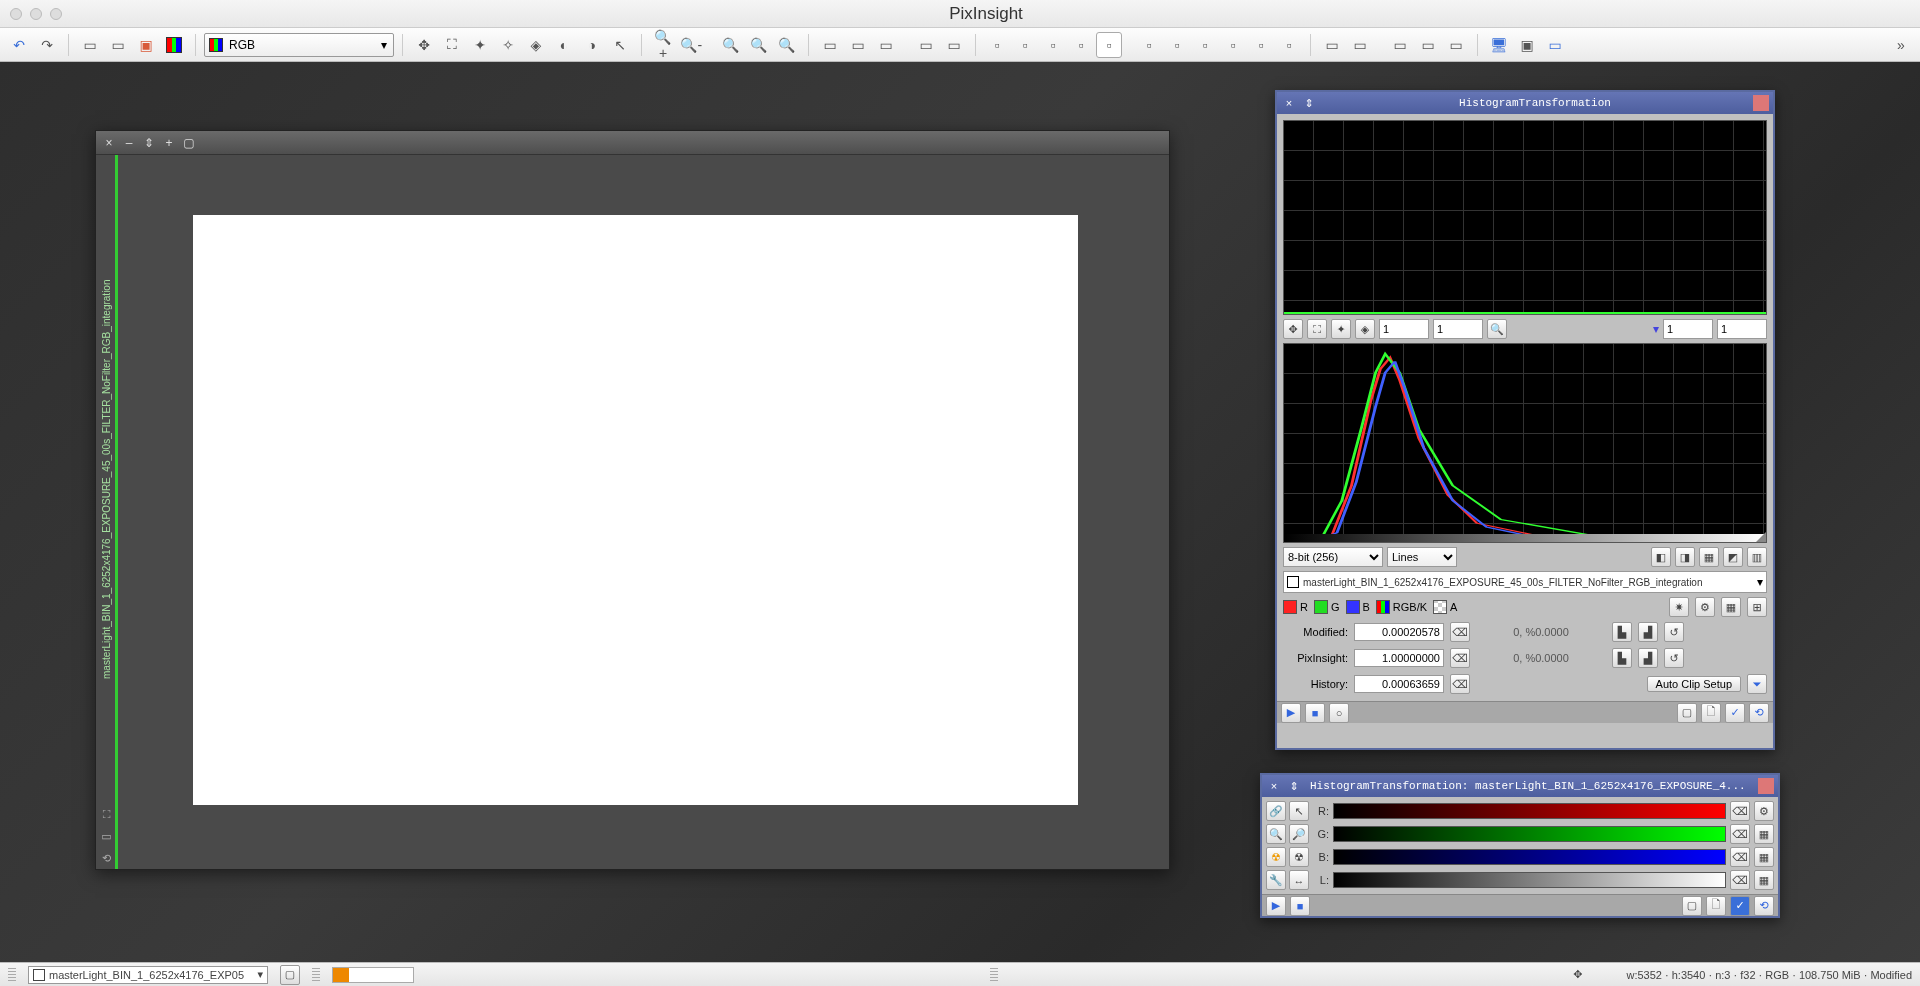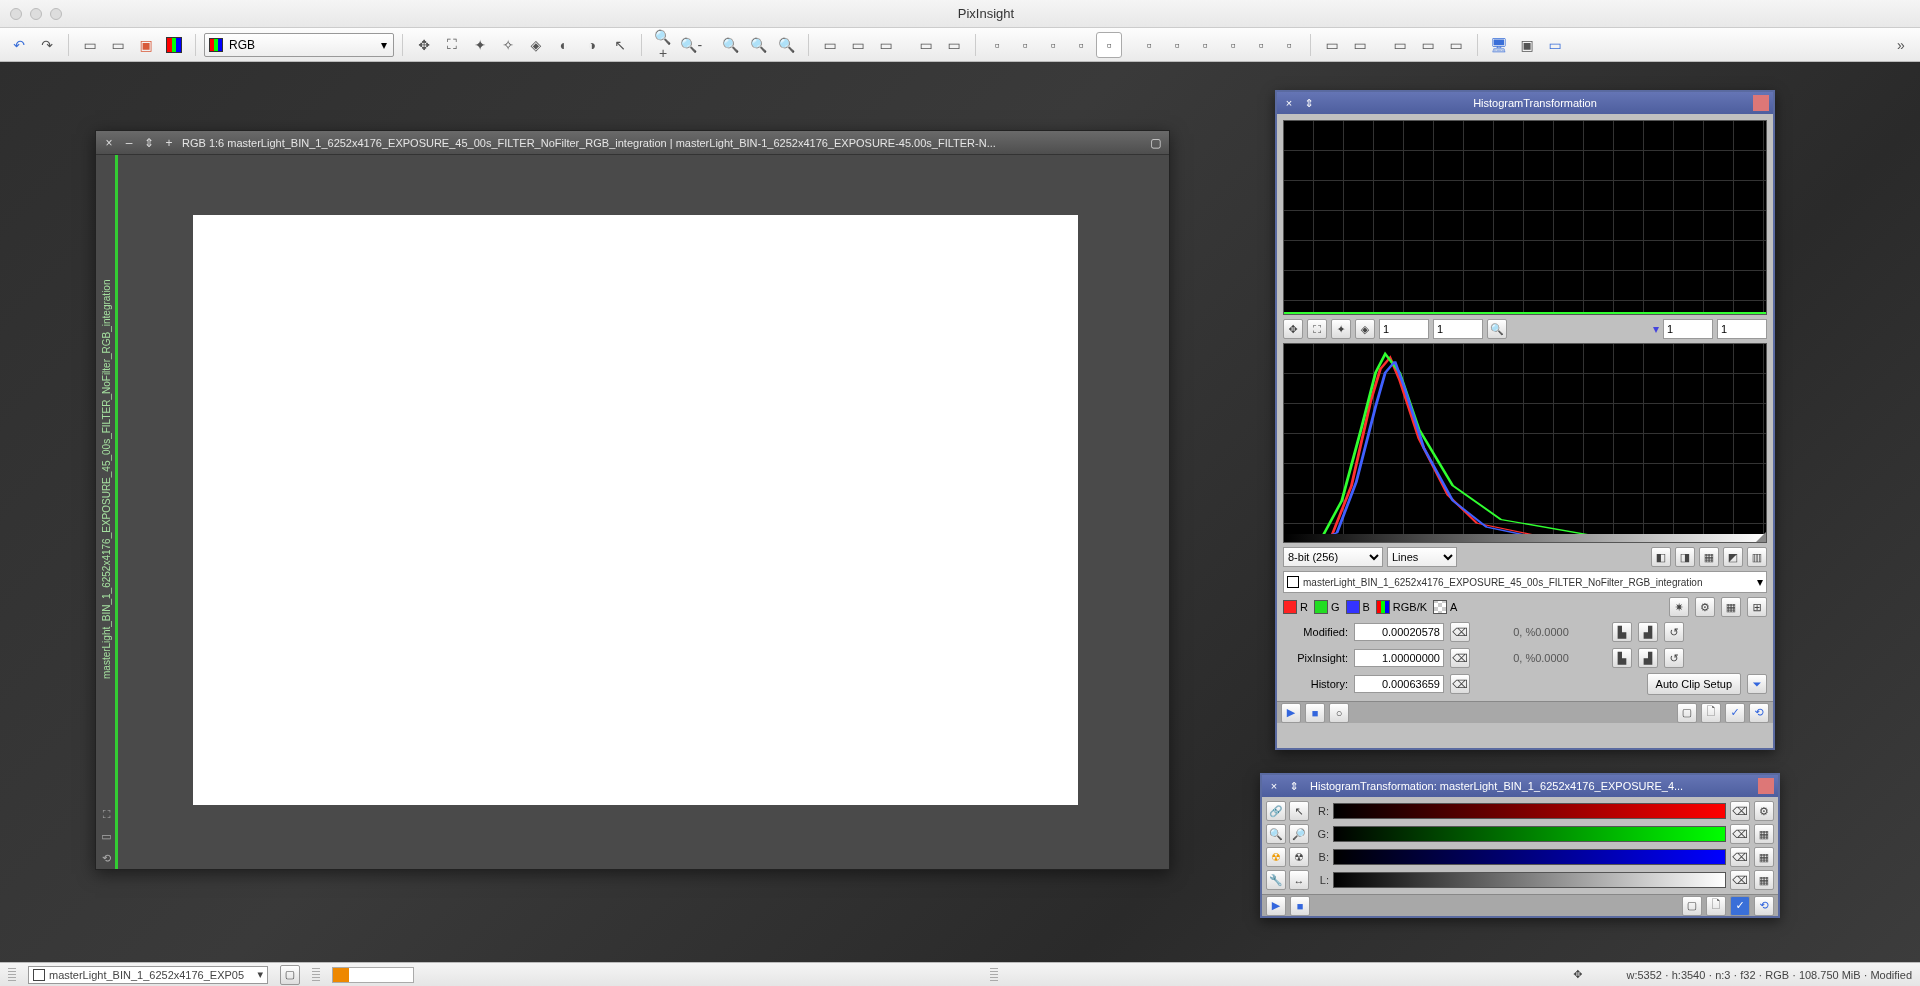--- a/index.html
+++ b/index.html
@@ -2,21 +2,21 @@
 <html><head>
 <meta charset="utf-8">
 <style>
 * { box-sizing: border-box; margin: 0; padding: 0; font-family: -apple-system, Helvetica, Arial, sans-serif; }
 body { width: 1920px; height: 986px; background: #e8e8e8; overflow: hidden; position: relative; font-size: 12px; }
 
 
 .titlebar { height: 28px; background: linear-gradient(#f5f5f5,#e8e8e8); display: flex; align-items: center; padding: 0 10px; border-bottom: 1px solid #ccc; }
 .traffic-lights { display: flex; gap: 8px; }
 .traffic-lights span { width: 12px; height: 12px; border-radius: 50%; background:#ddd; border:1px solid #bbb; }
-.titlebar .title { flex:1; text-align:center; font-size:13px; color:#333; }
+.titlebar .title { flex:1; text-align:center; font-size:17px; color:#333; }
 
 
 .toolbar { height: 34px; background: linear-gradient(#fdfdfd,#eaeaea); border-bottom:1px solid #bbb; display:flex; align-items:center; padding: 0 6px; gap:2px; }
 .tbtn { width:26px; height:26px; border:1px solid transparent; border-radius:3px; display:flex; align-items:center; justify-content:center; color:#555; font-size:14px; background:transparent; }
 .tsep { width:1px; height:22px; background:#ccc; margin:0 6px; }
 .color-select { display:flex; align-items:center; gap:6px; border:1px solid #999; background:linear-gradient(#fff,#eee); height:24px; padding:0 6px 0 4px; width:190px; border-radius:2px; }
 .rgb-swatch { width:14px; height:14px; background: linear-gradient(to right, red 33%, lime 33%, lime 66%, blue 66%); border:1px solid #333; }
 
 
 .workspace { position:absolute; top:62px; left:0; right:0; bottom:24px; background: linear-gradient(135deg,#2e2e2e,#3a3a3a 40%,#2a2a2a 70%,#3c3c3c); }
@@ -34,21 +34,21 @@
 .imgwin-left { width:22px; background:#4a4a4a; border-right:1px solid #333; display:flex; flex-direction:column; align-items:center; }
 .imgwin-left .vlabel { writing-mode: vertical-rl; transform: rotate(180deg); color:#a5e0a0; font-size:10px; padding:8px 0; flex:1; text-align:center;}
 .imgwin-left .lbtn { width:16px; height:16px; margin:3px 0; color:#aaa; font-size:11px; display:flex; align-items:center; justify-content:center;}
 .imgwin-canvas { flex:1; background:#4a4a4a; position:relative; }
 .white-image { position:absolute; left:75px; top:60px; width:885px; height:590px; background:#fff; }
 
 
 .panel { position:absolute; background:#c0c0c0; border:2px solid #5a6aa0; box-shadow:0 4px 12px rgba(0,0,0,.5); }
 .hist { left:1275px; top:90px; width:500px; height:660px; }
 .panel-title { height:22px; background: linear-gradient(#6575b5,#4d5e9e); color:#fff; font-size:11px; display:flex; align-items:center; padding:0 4px; gap:4px; }
-.panel-title .flex { flex:1; text-align:center; }
+.panel-title .flex { flex:1; text-align:center;font-family:Liberation Mono, monospace; }
 .panel-title .pbtn { width:16px; height:16px; display:flex; align-items:center; justify-content:center; font-size:11px; }
 .hist-body { padding:6px; display:flex; flex-direction:column; gap:4px; }
 .hist-graph { height:195px; background:#000; border:1px solid #555; position:relative; }
 .hist-graph.out::before, .hist-curve::before { content:""; position:absolute; inset:0; background-image: repeating-linear-gradient(to right, transparent, transparent 29px, #333 29px, #333 30px), repeating-linear-gradient(to bottom, transparent, transparent 29px, #333 29px, #333 30px); }
 .hist-controls { display:flex; gap:4px; align-items:center; }
 .hist-controls .sp { width:50px; height:20px; border:1px solid #999; background:#fff; font-size:11px; padding:0 3px; }
 .small-btn { width:20px; height:20px; border:1px solid #999; background:linear-gradient(#fff,#ddd); display:flex; align-items:center; justify-content:center; font-size:11px; color:#444; border-radius:2px;}
 .hist-curve { height:200px; background:#000; border:1px solid #555; position:relative; overflow:hidden;}
 .hist-curve svg { position:absolute; inset:0; width:100%; height:100%; }
 .hist-select-row { display:flex; gap:4px; align-items:center; }
@@ -186,21 +186,20 @@
 </div>
 
 <div class="workspace"></div>
 
 <div class="imgwin">
   <div class="imgwin-title">
     <span class="wbtn">×</span>
     <span class="wbtn">–</span>
     <span class="wbtn">⇕</span>
     <span class="wbtn">+</span>
-    <span style="flex:1; overflow:hidden; text-overflow:ellipsis; white-space:nowrap">RGB 1:6 masterLight_BIN_1_6252x4176_EXPOSURE_45_00s_FILTER_NoFilter_RGB_integration | masterLight_BIN-1_6252x4176_EXPOSURE-45.00s_FILTER-N...</span>
     <span class="wbtn">▢</span>
   </div>
   <div class="imgwin-body">
     <div class="imgwin-left">
       <div style="width:3px;height:100%;background:#3c3;position:absolute;left:19px;top:0"></div>
       <div class="vlabel">masterLight_BIN_1_6252x4176_EXPOSURE_45_00s_FILTER_NoFilter_RGB_integration</div>
       <div class="lbtn">⛶</div>
       <div class="lbtn">▭</div>
       <div class="lbtn">⟲</div>
     </div>
@@ -301,21 +300,21 @@
       <span class="mid">0, %0.0000</span>
       <button class="small-btn">▙</button>
       <button class="small-btn">▟</button>
       <button class="small-btn">↺</button>
     </div>
     <div class="param-row">
       <label>History:</label>
       <input value="0.00063659" style="">
       <button class="small-btn">⌫</button>
       <div style="flex:1"></div>
-      <button style="height:22px;padding:0 8px;border:1px solid #999;background:linear-gradient(#fff,#ddd);font-size:11px;border-radius:2px">Auto Clip Setup</button>
+      <button style="height:16px;padding:0 8px;border:1px solid #999;background:linear-gradient(#fff,#ddd);font-size:11px;border-radius:2px">Auto Clip Setup</button>
       <button class="small-btn" style="color:#36d">⏷</button>
     </div>
   </div>
   <div class="panel-footer">
     <button class="small-btn" style="color:#36d">▶</button>
     <button class="small-btn" style="color:#36d">■</button>
     <button class="small-btn">○</button>
     <div style="flex:1"></div>
     <button class="small-btn">▢</button>
     <button class="small-btn">🗋</button>

